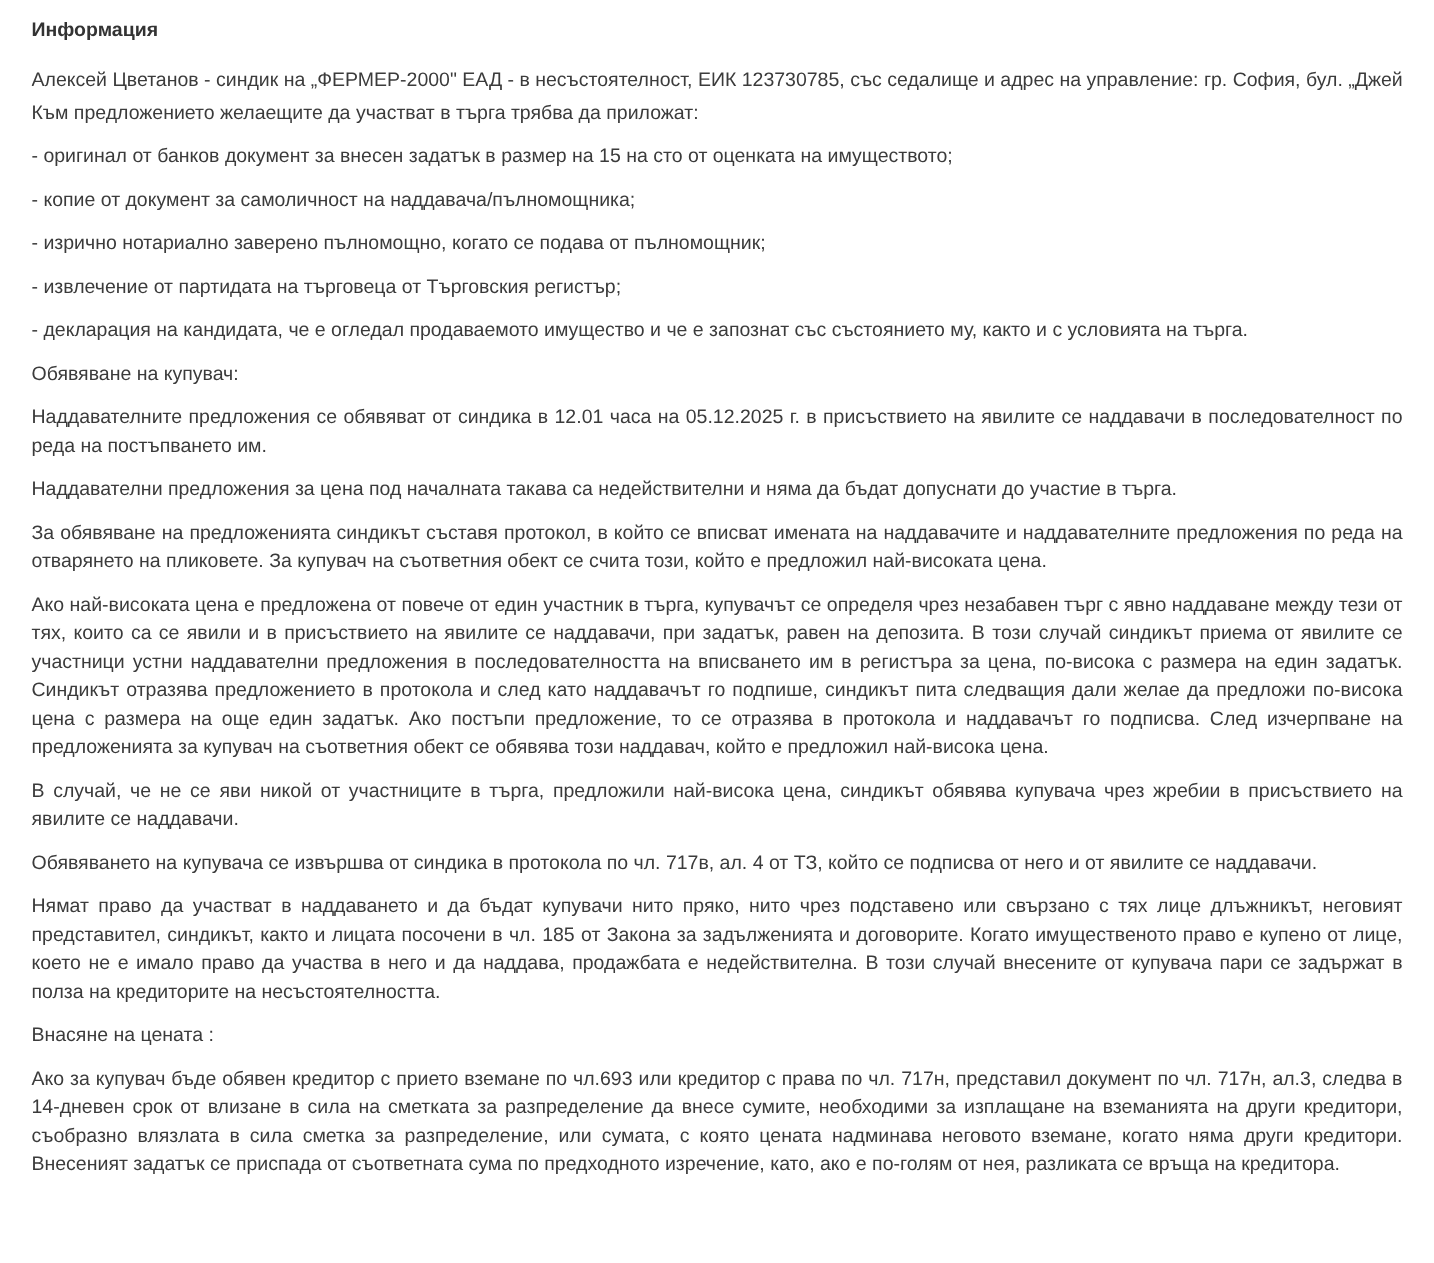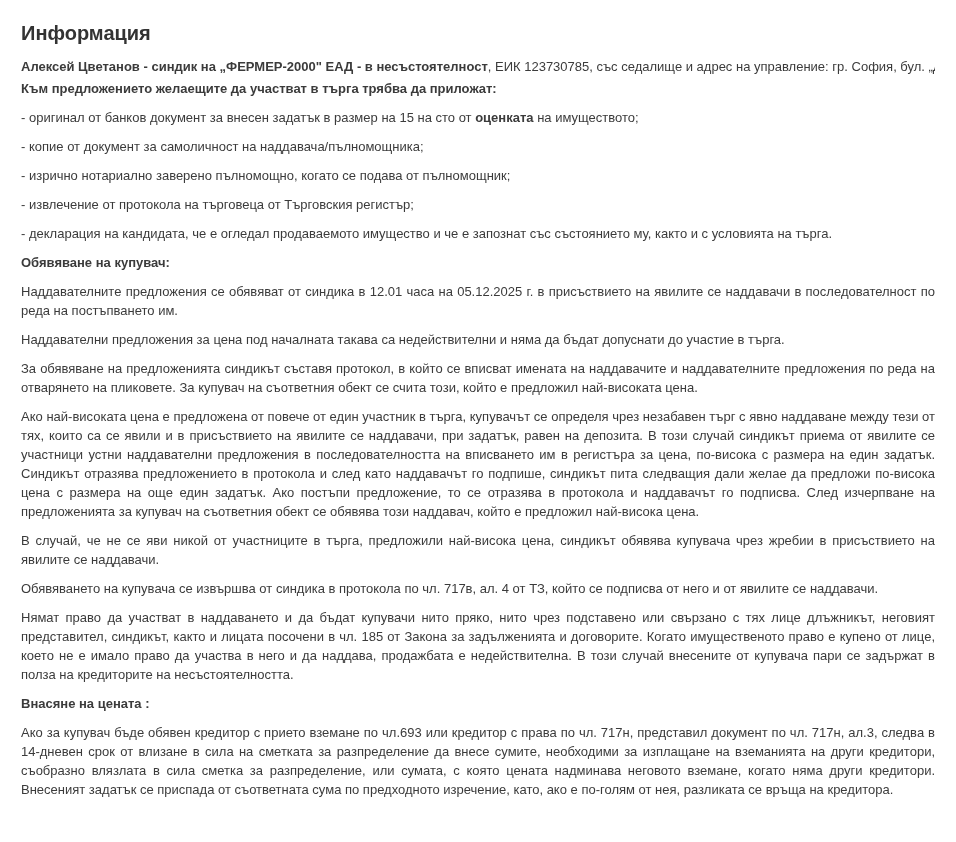--- a/index.html
+++ b/index.html
@@ -8,53 +8,53 @@
     width: 956px;
     height: 842px;
     overflow: hidden;
     box-sizing: border-box;
     padding: 10px 21px 0 21px;
     background: #ffffff;
     font-family: "Liberation Sans", sans-serif;
     color: #3b3b3b;
   }
   .page-title {
-    font-size: 20px;
+    font-size: 13px;
     font-weight: 700;
     color: #333333;
-    margin: 14px 0 14px 0;
+    margin: 0 0 14px 0;
     line-height: 19px;
   }
   p.doc-para {
     font-size: 13px;
     line-height: 19px;
     margin: 0 0 10px 0;
     text-align: justify;
     color: #3b3b3b;
   }
   p.doc-para.tight { margin-bottom: 3px; }
   p.doc-para.nowrap {
     white-space: nowrap;
     overflow: hidden;
     text-align: left;
   }
-  .seg-bold { font-weight: 700; }
+  .seg-bold { font-weight: 400; }
 </style>
 </head>
 <body>
 
 <div class="page">
   <h1 class="page-title">Информация</h1>
   <div id="document-body">
       <p class="doc-para nowrap tight"><span class="seg-bold">Алексей Цветанов - синдик на „ФЕРМЕР-2000" ЕАД - в несъстоятелност</span><span class="seg-normal">, ЕИК 123730785, със седалище и адрес на управление: гр. София, бул. „Джеймс Баучер" № 103,</span></p>
       <p class="doc-para"><span class="seg-bold">Към предложението желаещите да участват в търга трябва да приложат:</span></p>
       <p class="doc-para"><span class="seg-normal">- оригинал от банков документ за внесен задатък в размер на 15 на сто от </span><span class="seg-bold">оценката</span><span class="seg-normal"> на имуществото;</span></p>
       <p class="doc-para"><span class="seg-normal">- копие от документ за самоличност на наддавача/пълномощника;</span></p>
       <p class="doc-para"><span class="seg-normal">- изрично нотариално заверено пълномощно, когато се подава от пълномощник;</span></p>
-      <p class="doc-para"><span class="seg-normal">- извлечение от протокола на търговеца от Търговския регистър;</span></p>
+      <p class="doc-para"><span class="seg-normal">- извлечение от партидата на търговеца от Търговския регистър;</span></p>
       <p class="doc-para"><span class="seg-normal">- декларация на кандидата, че е огледал продаваемото имущество и че е запознат със състоянието му, както и с условията на търга.</span></p>
       <p class="doc-para"><span class="seg-bold">Обявяване на купувач:</span></p>
       <p class="doc-para"><span class="seg-normal">Наддавателните предложения се обявяват от синдика в 12.01 часа на 05.12.2025 г. в присъствието на явилите се наддавачи в последователност по реда на постъпването им.</span></p>
       <p class="doc-para"><span class="seg-normal">Наддавателни предложения за цена под началната такава са недействителни и няма да бъдат допуснати до участие в търга.</span></p>
       <p class="doc-para"><span class="seg-normal">За обявяване на предложенията синдикът съставя протокол, в който се вписват имената на наддавачите и наддавателните предложения по реда на отварянето на пликовете. За купувач на съответния обект се счита този, който е предложил най-високата цена.</span></p>
       <p class="doc-para"><span class="seg-normal">Ако най-високата цена е предложена от повече от един участник в търга, купувачът се определя чрез незабавен търг с явно наддаване между тези от тях, които са се явили и в присъствието на явилите се наддавачи, при задатък, равен на депозита. В този случай синдикът приема от явилите се участници устни наддавателни предложения в последователността на вписването им в регистъра за цена, по-висока с размера на един задатък. Синдикът отразява предложението в протокола и след като наддавачът го подпише, синдикът пита следващия дали желае да предложи по-висока цена с размера на още един задатък. Ако постъпи предложение, то се отразява в протокола и наддавачът го подписва. След изчерпване на предложенията за купувач на съответния обект се обявява този наддавач, който е предложил най-висока цена.</span></p>
       <p class="doc-para"><span class="seg-normal">В случай, че не се яви никой от участниците в търга, предложили най-висока цена, синдикът обявява купувача чрез жребии в присъствието на явилите се наддавачи.</span></p>
       <p class="doc-para"><span class="seg-normal">Обявяването на купувача се извършва от синдика в протокола по чл. 717в, ал. 4 от ТЗ, който се подписва от него и от явилите се наддавачи.</span></p>
       <p class="doc-para"><span class="seg-normal">Нямат право да участват в наддаването и да бъдат купувачи нито пряко, нито чрез подставено или свързано с тях лице длъжникът, неговият представител, синдикът, както и лицата посочени в чл. 185 от Закона за задълженията и договорите. Когато имущественото право е купено от лице, което не е имало право да участва в него и да наддава, продажбата е недействителна. В този случай внесените от купувача пари се задържат в полза на кредиторите на несъстоятелността.</span></p>
       <p class="doc-para"><span class="seg-bold">Внасяне на цената :</span></p>

